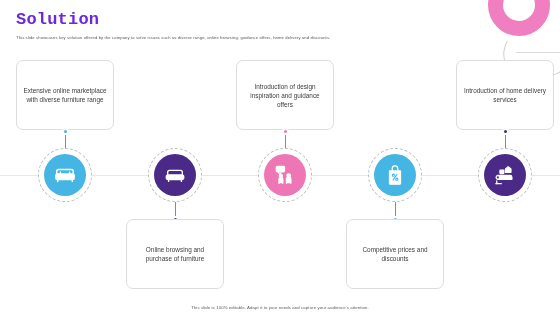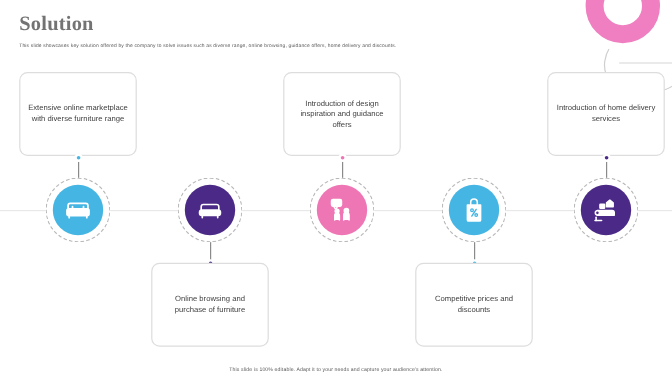--- a/index.html
+++ b/index.html
@@ -48,24 +48,24 @@
     top: 52px;
     right: 0;
     width: 44px;
     height: 1px;
     background: #dcdcdc;
   }
 
   
   .header { position: absolute; top: 10px; left: 16px; right: 16px; }
   .title {
-    font-family: Liberation Serif, serif;
+    font-family: Liberation Mono, monospace;
     font-weight: bold;
     font-size: 17px;
-    color: #737373;
+    color: #6d28d9;
     letter-spacing: .2px;
     line-height: 20px;
   }
   .subtitle {
     margin-top: 5px;
     font-size: 4.1px;
     color: #555555;
     letter-spacing: .15px;
     line-height: 6px;
   }

